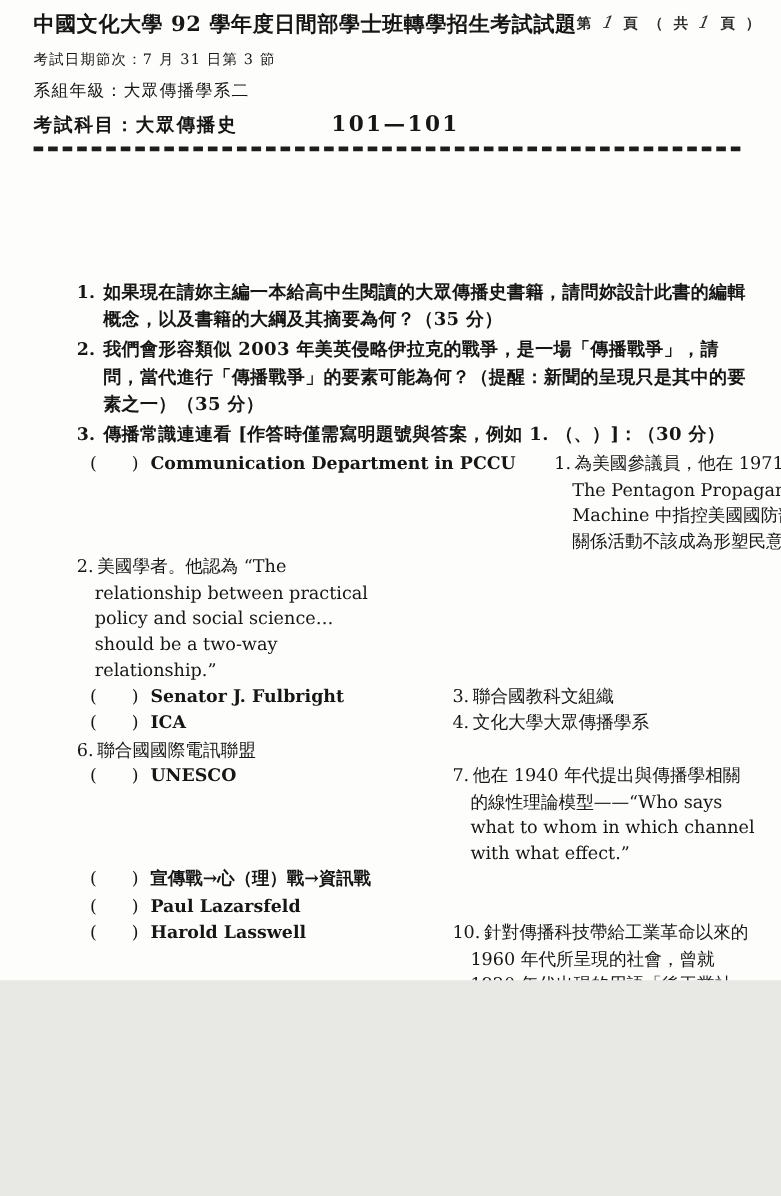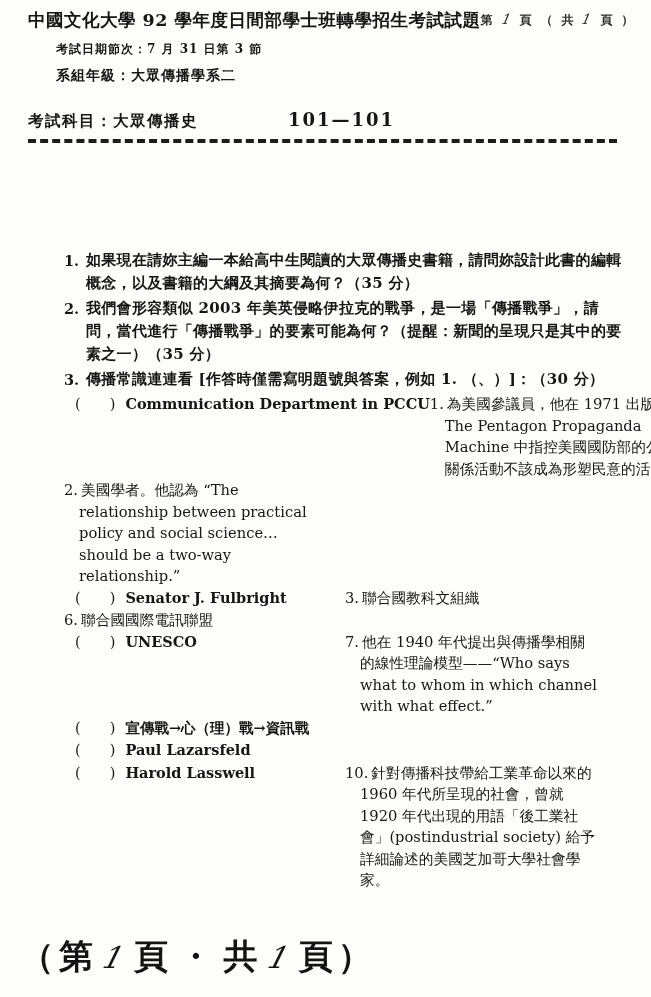--- a/index.html
+++ b/index.html
@@ -1,54 +1,54 @@
 <!DOCTYPE html>
 <html><head>
 <meta charset="utf-8">
 <style>
   html,body{margin:0;padding:0;background:#e8e8e4;}
   .page{
     position:relative;
-    width:651px;height:997px;
+    width:651px;height:817px;
     background:#fdfdfb;
     color:#161616;
     font-family:"DejaVu Serif","Liberation Serif",serif;
     overflow:hidden;
     box-sizing:border-box;
   }
   
   .hdr{padding:8px 14px 0 28px;}
   .title-row{display:flex;align-items:flex-start;}
   .doc-title{
     margin:0;font-size:17.5px;font-weight:bold;letter-spacing:0.5px;
     white-space:nowrap;
   }
   .page-note-top{
     margin-left:auto;font-size:12px;font-weight:bold;
     letter-spacing:9px;white-space:nowrap;padding-top:3px;color:#2a2a2a;
   }
   .hand{display:inline-block;transform:skewX(-22deg);font-weight:normal;font-size:14px;}
-  .info-line{font-weight:bold;margin-top:9px;white-space:nowrap;margin-left:28px;}
+  .info-line{font-weight:normal;margin-top:9px;white-space:nowrap;}
   .date-line{font-size:12px;letter-spacing:1px;}
   .dept-line{font-size:14px;letter-spacing:1px;}
-  .subject-row{display:flex;align-items:baseline;margin-top:24px;gap:12px;}
+  .subject-row{display:flex;align-items:baseline;margin-top:8px;}
   .subject-label{font-size:15.5px;font-weight:bold;letter-spacing:1.5px;}
   .subject-code{font-size:18px;font-weight:bold;margin-left:78px;letter-spacing:2px;}
   .rule{
     margin:7px 20px 0 0;
     border:0;border-top:4px dashed #1d1d1d;height:0;
   }
   
   .content{margin:106px 24px 0 64px;}
   .question{display:flex;margin-bottom:2px;font-weight:bold;}
   .q-num{flex:0 0 22px;font-size:14.5px;line-height:23px;}
   .q-text{flex:1;font-size:15px;line-height:23px;letter-spacing:0.3px;}
   
   .match{margin-top:1px;}
-  .m-row{display:flex;align-items:flex-start;}
+  .m-row{display:flex;align-items:flex-start;gap:32px;}
   .m-left{
     flex:0 0 281px;box-sizing:border-box;padding-left:11px;
     white-space:nowrap;line-height:21.5px;font-size:14.5px;font-weight:bold;
   }
   .m-blank{letter-spacing:1px;margin-right:9px;font-weight:normal;}
   .m-right{
     flex:0 0 252px;box-sizing:border-box;
     font-size:14.7px;line-height:21.5px;
     padding-left:15px;text-indent:-15px;
   }
@@ -104,20 +104,24 @@
 
       <div class="m-row">
         <div class="m-right"><span class="m-num">2.</span><span>美國學者。他認為 “The relationship between practical policy and social science…should be a two-way relationship.”</span></div>
       </div>
 
       <div class="m-row">
         <div class="m-left"><span class="m-blank">(&nbsp;&nbsp;&nbsp;&nbsp;&nbsp;)</span><span class="m-label">Senator J. Fulbright</span></div>
         <div class="m-right"><span class="m-num">3.</span><span>聯合國教科文組織</span></div>
       </div>
 
+      <div class="m-row">
+        <div class="m-left"><span class="m-blank">(&nbsp;&nbsp;&nbsp;&nbsp;&nbsp;)</span><span class="m-label">ICA</span></div>
+        <div class="m-right"><span class="m-num">4.</span><span>文化大學大眾傳播學系</span></div>
+      </div>
 
 
       <div class="m-row">
         <div class="m-right"><span class="m-num">6.</span><span>聯合國國際電訊聯盟</span></div>
       </div>
 
       <div class="m-row">
         <div class="m-left"><span class="m-blank">(&nbsp;&nbsp;&nbsp;&nbsp;&nbsp;)</span><span class="m-label">UNESCO</span></div>
         <div class="m-right"><span class="m-num">7.</span><span>他在 1940 年代提出與傳播學相關的線性理論模型——“Who says what to whom in which channel with what effect.”</span></div>
       </div>

